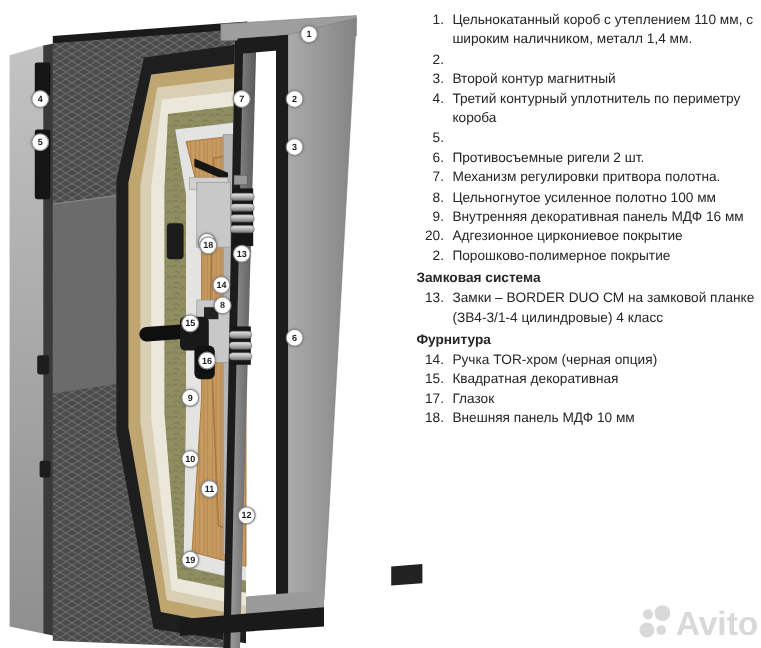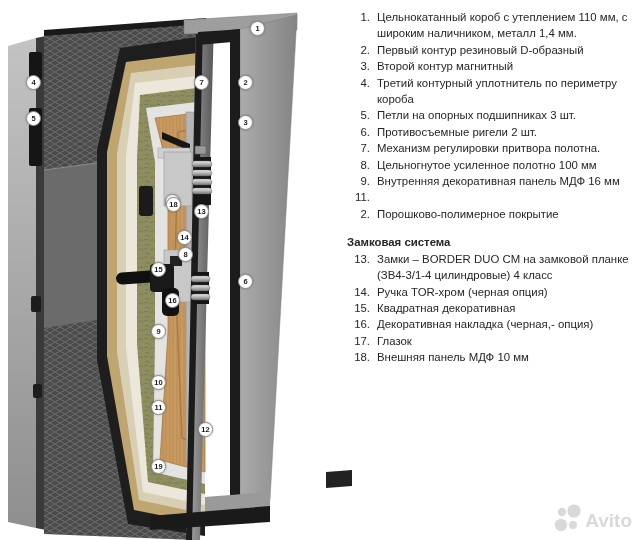--- a/index.html
+++ b/index.html
@@ -10,25 +10,25 @@
   
   .callout{position:absolute;width:13px;height:13px;margin:-7px 0 0 -7px;border-radius:50%;
            background:#ffffff;border:1px solid #8e8e8e;box-shadow:0 0 2px rgba(0,0,0,.35);
            display:flex;align-items:center;justify-content:center;
            font-size:7.5px;font-weight:bold;color:#1c1c1c;line-height:1;}
   
   .spec{position:absolute;left:347px;top:9px;width:282px;color:#262626;
         font-size:11.4px;line-height:16.4px;}
   .spec .row{display:grid;grid-template-columns:30px 1fr;}
   .spec .num{text-align:right;padding-right:7px;}
-  .spec .hdr{font-weight:bold;margin-top:12px;}
+  .spec .hdr{font-weight:bold;margin-top:2px;}
   
   .watermark{position:absolute;right:2px;bottom:3px;display:flex;align-items:center;
              color:#d9d9d9;}
-  .watermark .wm-text{font-size:19px;font-weight:bold;letter-spacing:0px;line-height:1;}
+  .watermark .wm-text{font-size:28px;font-weight:bold;letter-spacing:0px;line-height:1;}
 </style>
 </head>
 <body>
 
 <div class="stage">
 
   <div class="diagram">
     <svg viewBox="0 0 360 540" aria-hidden="true">
       <defs>
         <linearGradient id="wallg" x1="0" y1="0" x2="0" y2="1">
@@ -140,92 +140,88 @@
         <div class="callout" style="left: 257px; top: 28px;">1</div>
         <div class="callout" style="left: 245px; top: 82px;">2</div>
         <div class="callout" style="left: 245px; top: 122px;">3</div>
         <div class="callout" style="left: 33px; top: 82px;">4</div>
         <div class="callout" style="left: 33px; top: 118px;">5</div>
         <div class="callout" style="left: 245px; top: 281px;">6</div>
         <div class="callout" style="left: 201px; top: 82px;">7</div>
         <div class="callout" style="left: 185px; top: 254px;">8</div>
         <div class="callout" style="left: 158px; top: 331px;">9</div>
         <div class="callout" style="left: 158px; top: 382px;">10</div>
-        <div class="callout" style="left: 158px; top: 407px;">11</div>
+        <div class="callout" style="left: 174px; top: 407px;">11</div>
         <div class="callout" style="left: 158px; top: 429px; margin-left: 40px;">12</div>
         <div class="callout" style="left: 201px; top: 211px;">13</div>
         <div class="callout" style="left: 184px; top: 237px;">14</div>
         <div class="callout" style="left: 158px; top: 269px;">15</div>
         <div class="callout" style="left: 172px; top: 300px;">16</div>
         <div class="callout" style="left: 172px; top: 201px;">17</div>
         <div class="callout" style="left: 173px; top: 149px; margin-top: 48px;">18</div>
         <div class="callout" style="left: 158px; top: 466px;">19</div>
       </div>
   </div>
 
   <div class="spec" id="spec-list">
       <div class="row">
         <span class="num">1.</span>
         <span class="txt">Цельнокатанный короб с утеплением 110 мм, с широким наличником, металл 1,4 мм.</span>
       </div>
       <div class="row">
         <span class="num">2.</span>
-        <span class="txt">Первый контур резиновый D-образный</span>
       </div>
       <div class="row">
         <span class="num">3.</span>
         <span class="txt">Второй контур магнитный</span>
       </div>
       <div class="row">
         <span class="num">4.</span>
         <span class="txt">Третий контурный уплотнитель по периметру короба</span>
       </div>
       <div class="row">
         <span class="num">5.</span>
-        <span class="txt">Петли на опорных подшипниках 3 шт.</span>
       </div>
       <div class="row">
         <span class="num">6.</span>
         <span class="txt">Противосъемные ригели 2 шт.</span>
       </div>
       <div class="row">
         <span class="num">7.</span>
         <span class="txt">Механизм регулировки притвора полотна.</span>
       </div>
       <div class="row">
         <span class="num">8.</span>
         <span class="txt">Цельногнутое усиленное полотно 100 мм</span>
       </div>
       <div class="row">
         <span class="num">9.</span>
         <span class="txt">Внутренняя декоративная панель МДФ 16 мм</span>
       </div>
       <div class="row">
-        <span class="num">11.</span>
+        <span class="num">20.</span>
+        <span class="txt">Адгезионное циркониевое покрытие</span>
       </div>
       <div class="row">
         <span class="num">2.</span>
         <span class="txt">Порошково-полимерное покрытие</span>
       </div>
       <div class="hdr">Замковая система</div>
       <div class="row">
         <span class="num">13.</span>
         <span class="txt">Замки – BORDER DUO CM на замковой планке (ЗВ4-3/1-4 цилиндровые) 4 класс</span>
       </div>
+      <div class="hdr">Фурнитура</div>
       <div class="row">
         <span class="num">14.</span>
         <span class="txt">Ручка TOR-хром (черная опция)</span>
       </div>
       <div class="row">
         <span class="num">15.</span>
         <span class="txt">Квадратная декоративная</span>
-      </div>
-      <div class="row">
-        <span class="num">16.</span>
-        <span class="txt">Декоративная накладка (черная,- опция)</span>
       </div>
       <div class="row">
         <span class="num">17.</span>
         <span class="txt">Глазок</span>
       </div>
       <div class="row">
         <span class="num">18.</span>
         <span class="txt">Внешняя панель МДФ 10 мм</span>
       </div>
     </div>

